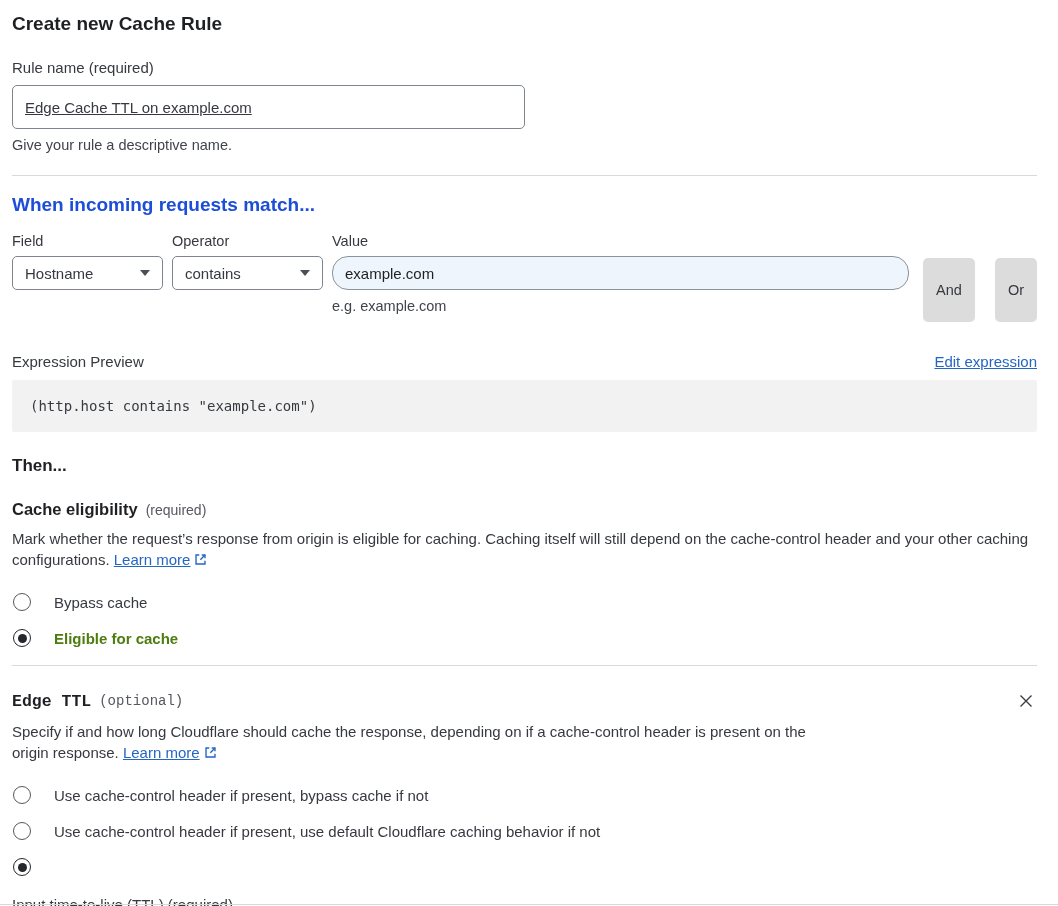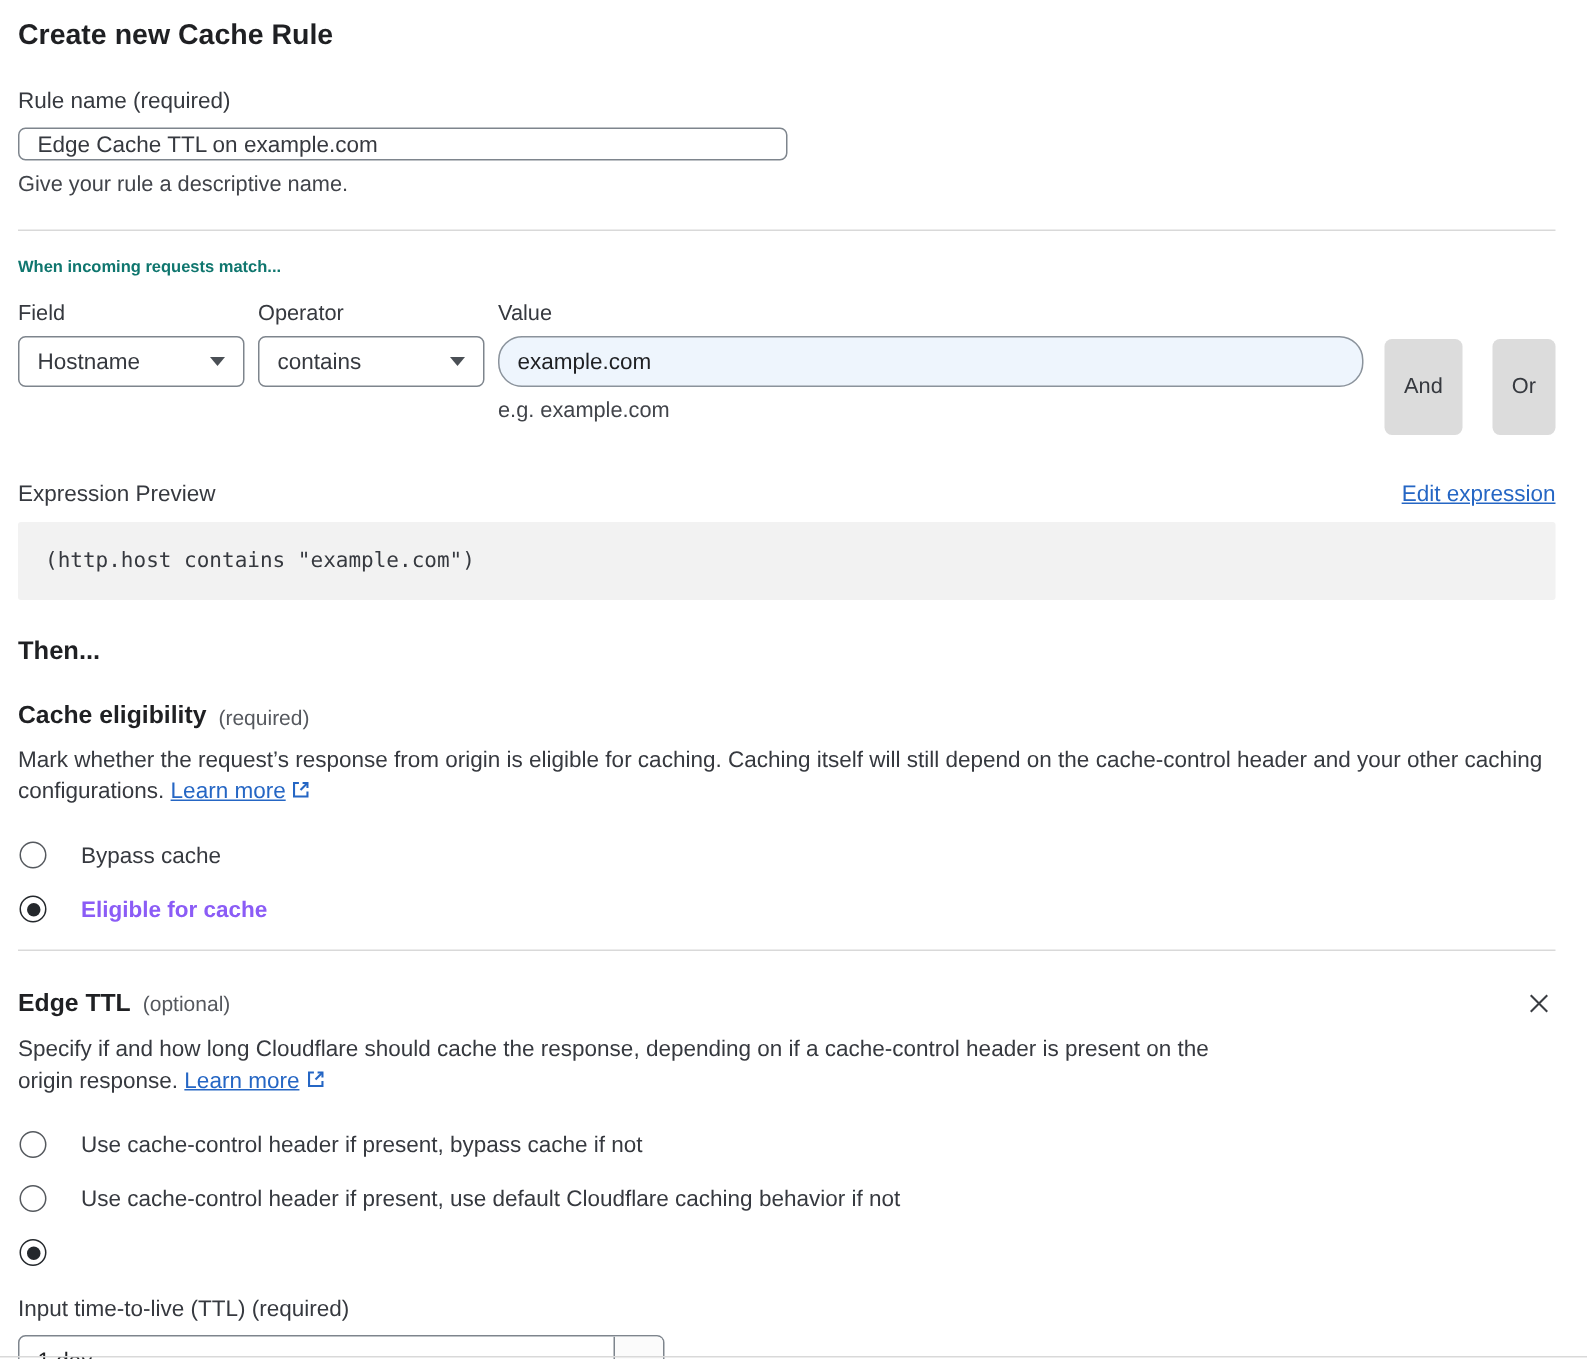--- a/index.html
+++ b/index.html
@@ -12,31 +12,31 @@
     overflow: hidden;
   }
   .page-title { font-size: 19px; font-weight: bold; color: #1f2023; }
 
   .field-label { font-size: 15px; color: #36393f; }
   .hint { font-size: 14.5px; color: #41444a; }
 
   .rule-name-block { margin-top: 24px; }
   .text-input {
     display: block; margin-top: 8px;
-    width: 513px; height: 22px;
+    width: 513px; height: 44px;
     border: 1px solid #7e858d; border-radius: 5px;
     padding: 0 12px; font-size: 15px; color: #36393f;
     font-family: "Liberation Sans", sans-serif;
-    background: #fff; outline: none;
+    background: #fff; outline: none; text-decoration: underline;
   }
   .rule-name-block .hint { margin-top: 8px; }
 
   hr.divider { border: none; border-top: 1px solid #d9d9d9; margin-top: 22px; }
 
-  .section-heading { font-size: 11px; font-weight: bold; color: #0f766e; margin-top: 18px; }
+  .section-heading { font-size: 19px; font-weight: bold; color: #1d4ed8; margin-top: 18px; }
 
   .match-row { display: flex; align-items: flex-start; margin-top: 17px; }
   .match-col { display: flex; flex-direction: column; }
   .match-col .field-label { margin-bottom: 7px; font-size: 14.5px; }
   .col-field, .col-operator { width: 151px; margin-right: 9px; justify-content: center; }
   .col-value { flex: 1; margin-right: 14px; }
 
   .select-control {
     height: 34px; border: 1px solid #7e858d; border-radius: 5px;
     background: #fff; display: flex; align-items: center;
@@ -88,23 +88,23 @@
     width: 18px; height: 18px; border-radius: 50%;
     border: 1.5px solid #55595e; background: #fff; flex: none;
     display: flex; align-items: center; justify-content: center;
     margin-left: 1px;
   }
   .radio-row.checked .radio-circle { border-color: #24282c; }
   .radio-row.checked .radio-circle::after {
     content: ""; width: 9px; height: 9px; border-radius: 50%; background: #24282c;
   }
   .radio-label { font-size: 15px; margin-left: 23px; color: #36393f; }
-  .radio-row.checked .radio-label { font-weight: bold; color: #8b5cf6; }
-
-  .edge-ttl-header { justify-content: flex-start; position: relative; }
+  .radio-row.checked .radio-label { font-weight: bold; color: #4d7c0f; }
+
+  .edge-ttl-header { justify-content: flex-start; position: relative; font-family: Liberation Mono, monospace; }
   .close-btn { margin-left: auto; background: none; border: none; cursor: pointer; padding: 2px; line-height: 0; }
 
   .ttl-block { margin-top: 20px; }
   .ttl-select {
     margin-top: 8px; width: 431px; height: 34px;
     border: 1px solid #7e858d; border-radius: 5px;
     display: flex; align-items: stretch; background: #fff; overflow: hidden; cursor: default;
   }
   .ttl-select .ttl-value { flex: 1; display: flex; align-items: center; padding: 0 12px; font-size: 15px; color: #1f2023; }
   .ttl-select .ttl-arrow {

